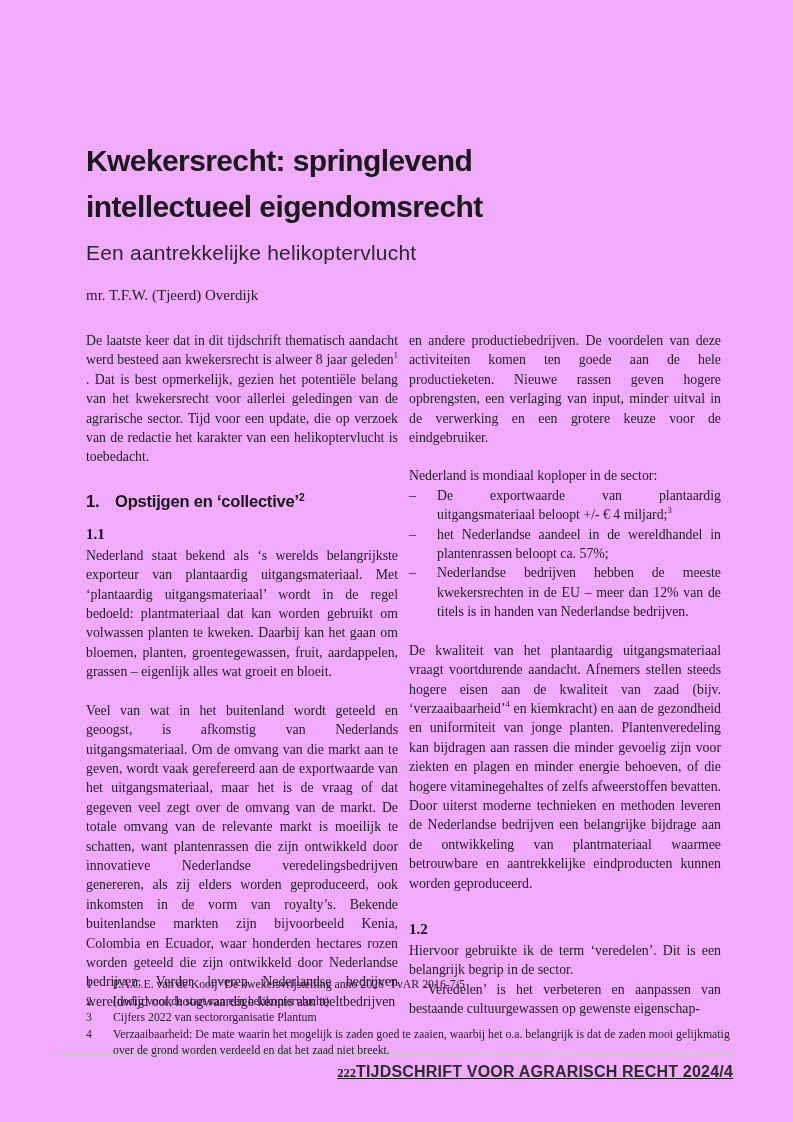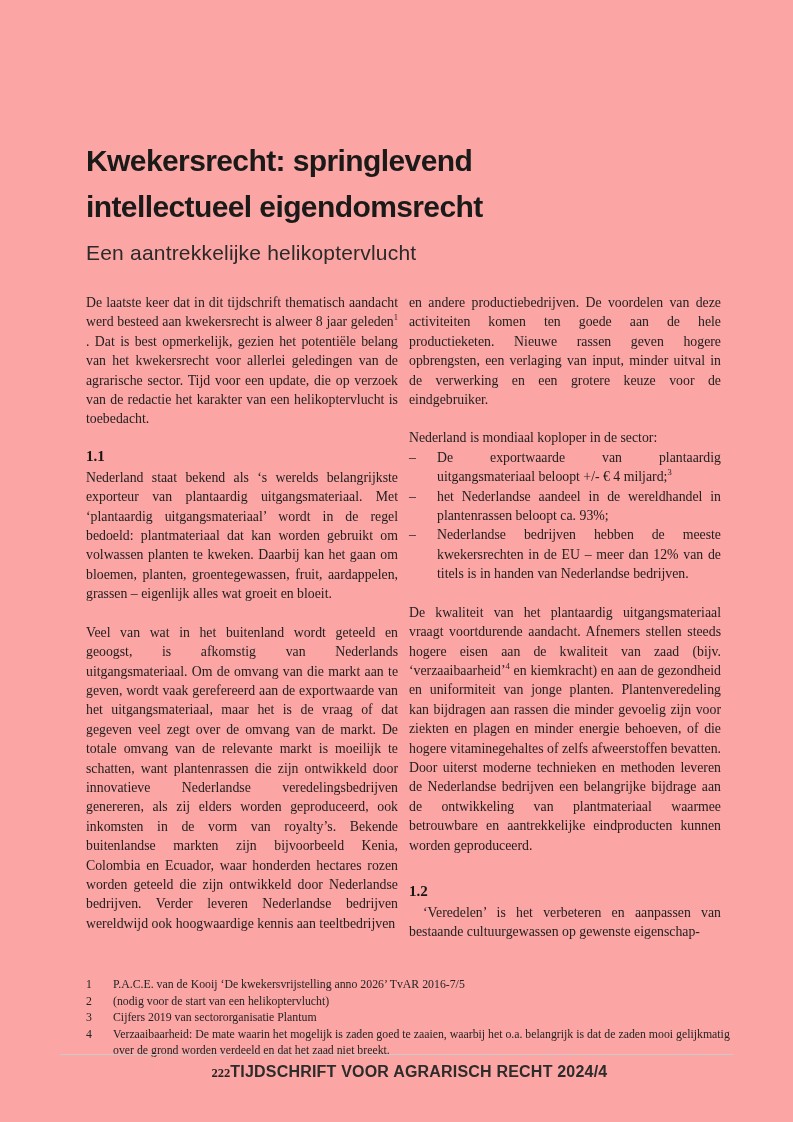--- a/index.html
+++ b/index.html
@@ -1,20 +1,20 @@
 <!DOCTYPE html>
 <html lang="nl"><head>
 <meta charset="utf-8">
 <style>
   html, body { margin: 0; padding: 0; background: #ffffff; }
   .page {
     position: relative;
     width: 793px;
     height: 1122px;
-    background: #fca5a5;
+    background: #f0abfc;
     font-family: "Liberation Serif", serif;
     color: #1e1e1c;
     overflow: hidden;
   }
   .content {
     position: absolute;
     left: 86px;
     top: 0;
     width: 635px;
   }
@@ -108,22 +108,23 @@
     top: 1054px;
     width: 673px;
     border-top: 1px solid #c9c9c7;
   }
   .footer {
     position: absolute;
     left: 86px;
     top: 1063px;
     width: 647px;
     display: flex;
-    justify-content: center;
+    justify-content: flex-end;
     align-items: baseline;
+    text-decoration: underline;
   }
   .page-num {
     font-family: "Liberation Serif", serif;
     font-weight: 700;
     font-size: 12.5px;
     color: #222220;
   }
   .journal-name {
     font-family: "Liberation Sans", sans-serif;
     font-weight: 700;
@@ -138,74 +139,77 @@
 <div class="page">
   <div class="content">
 
     <div class="title">
       <span class="t-line">Kwekersrecht: springlevend</span>
       <span class="t-line">intellectueel eigendomsrecht</span>
     </div>
 
     <div class="subtitle">Een aantrekkelijke helikoptervlucht</div>
 
+    <div class="author">mr. T.F.W. (Tjeerd) Overdijk</div>
 
     <div class="columns">
 
       <div class="col">
         <p><span>De laatste keer dat in dit tijdschrift thematisch aandacht werd besteed aan kwekersrecht is alweer 8 jaar geleden</span><span class="sup">1</span><span> . Dat is best opmerkelijk, gezien het potentiële belang van het kwekersrecht voor allerlei geledingen van de agrarische sector. Tijd voor een update, die op verzoek van de redactie het karakter van een helikoptervlucht is toebedacht.</span></p>
 
+        <div class="h1"><span class="h-num">1.</span><span>Opstijgen en ‘collective’</span><span class="sup">2</span></div>
 
         <div class="h2">1.1</div>
 
         <p>Nederland staat bekend als ‘s werelds belangrijkste exporteur van plantaardig uitgangsmateriaal. Met ‘plantaardig uitgangsmateriaal’ wordt in de regel bedoeld: plantmateriaal dat kan worden gebruikt om volwassen planten te kweken. Daarbij kan het gaan om bloemen, planten, groentegewassen, fruit, aardappelen, grassen – eigenlijk alles wat groeit en bloeit.</p>
 
         <p class="tight">Veel van wat in het buitenland wordt geteeld en geoogst, is afkomstig van Nederlands uitgangsmateriaal. Om de omvang van die markt aan te geven, wordt vaak gerefereerd aan de exportwaarde van het uitgangsmateriaal, maar het is de vraag of dat gegeven veel zegt over de omvang van de markt. De totale omvang van de relevante markt is moeilijk te schatten, want plantenrassen die zijn ontwikkeld door innovatieve Nederlandse veredelingsbedrijven genereren, als zij elders worden geproduceerd, ook inkomsten in de vorm van royalty’s. Bekende buitenlandse markten zijn bijvoorbeeld Kenia, Colombia en Ecuador, waar honderden hectares rozen worden geteeld die zijn ontwikkeld door Nederlandse bedrijven. Verder leveren Nederlandse bedrijven wereldwijd ook hoogwaardige kennis aan teeltbedrijven</p>
       </div>
 
       <div class="col">
         <p>en andere productiebedrijven. De voordelen van deze activiteiten komen ten goede aan de hele productieketen. Nieuwe rassen geven hogere opbrengsten, een verlaging van input, minder uitval in de verwerking en een grotere keuze voor de eindgebruiker.</p>
 
         <div class="list-block">
           <p class="tight">Nederland is mondiaal koploper in de sector:</p>
           <div class="bullet">
             <span class="bullet-marker">–</span>
             <span class="bullet-text"><span>De exportwaarde van plantaardig uitgangsmateriaal beloopt +/- € 4 miljard;</span><span class="sup">3</span></span>
           </div>
           <div class="bullet">
             <span class="bullet-marker">–</span>
-            <span class="bullet-text">het Nederlandse aandeel in de wereldhandel in plantenrassen beloopt ca. 93%;</span>
+            <span class="bullet-text">het Nederlandse aandeel in de wereldhandel in plantenrassen beloopt ca. 57%;</span>
           </div>
           <div class="bullet">
             <span class="bullet-marker">–</span>
             <span class="bullet-text">Nederlandse bedrijven hebben de meeste kwekersrechten in de EU – meer dan 12% van de titels is in handen van Nederlandse bedrijven.</span>
           </div>
         </div>
 
         <p><span>De kwaliteit van het plantaardig uitgangsmateriaal vraagt voortdurende aandacht. Afnemers stellen steeds hogere eisen aan de kwaliteit van zaad (bijv. ‘verzaaibaarheid’</span><span class="sup">4</span><span> en kiemkracht) en aan de gezondheid en uniformiteit van jonge planten. Plantenveredeling kan bijdragen aan rassen die minder gevoelig zijn voor ziekten en plagen en minder energie behoeven, of die hogere vitaminegehaltes of zelfs afweerstoffen bevatten. Door uiterst moderne technieken en methoden leveren de Nederlandse bedrijven een belangrijke bijdrage aan de ontwikkeling van plantmateriaal waarmee betrouwbare en aantrekkelijke eindproducten kunnen worden geproduceerd.</span></p>
 
         <div class="h2 spaced">1.2</div>
 
+        <p class="tight">Hiervoor gebruikte ik de term ‘veredelen’. Dit is een belangrijk begrip in de sector.</p>
         <p class="tight indent">‘Veredelen’ is het verbeteren en aanpassen van bestaande cultuurgewassen op gewenste eigenschap-</p>
       </div>
     </div>
   </div>
 
   <div class="footnotes">
     <div class="fn">
       <span class="fn-num">1</span>
       <span class="fn-text">P.A.C.E. van de Kooij ‘De kwekersvrijstelling anno 2026’ TvAR 2016-7/5</span>
     </div>
     <div class="fn">
       <span class="fn-num">2</span>
       <span class="fn-text">(nodig voor de start van een helikoptervlucht)</span>
     </div>
     <div class="fn">
       <span class="fn-num">3</span>
-      <span class="fn-text">Cijfers 2019 van sectororganisatie Plantum</span>
+      <span class="fn-text">Cijfers 2022 van sectororganisatie Plantum</span>
     </div>
     <div class="fn">
       <span class="fn-num">4</span>
       <span class="fn-text">Verzaaibaarheid: De mate waarin het mogelijk is zaden goed te zaaien, waarbij het o.a. belangrijk is dat de zaden mooi gelijkmatig over de grond worden verdeeld en dat het zaad niet breekt.</span>
     </div>
   </div>
 
   <div class="footer-rule"></div>
   <div class="footer">
     <span class="page-num">222</span>

